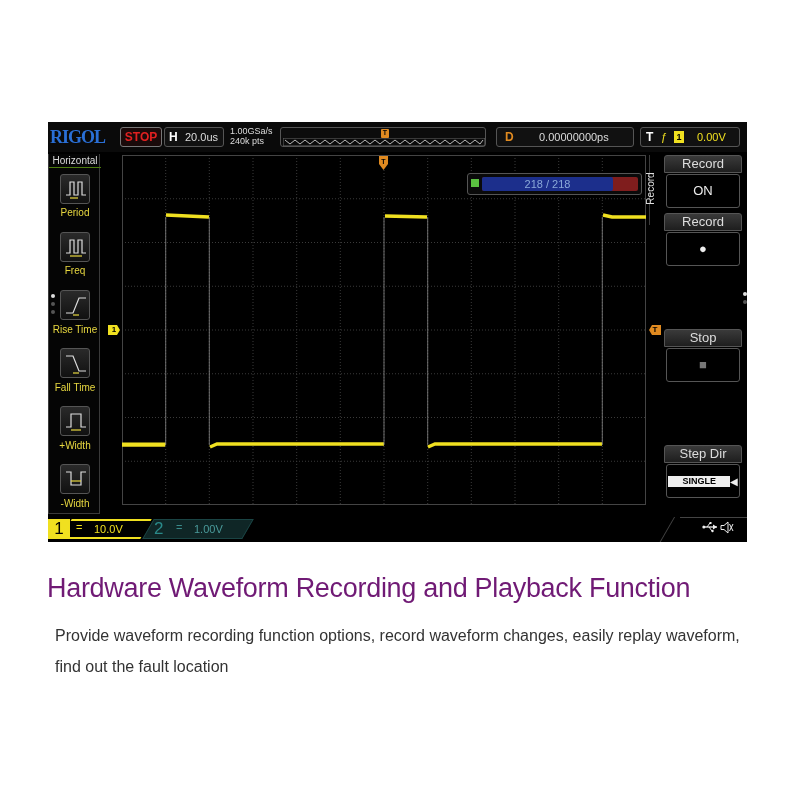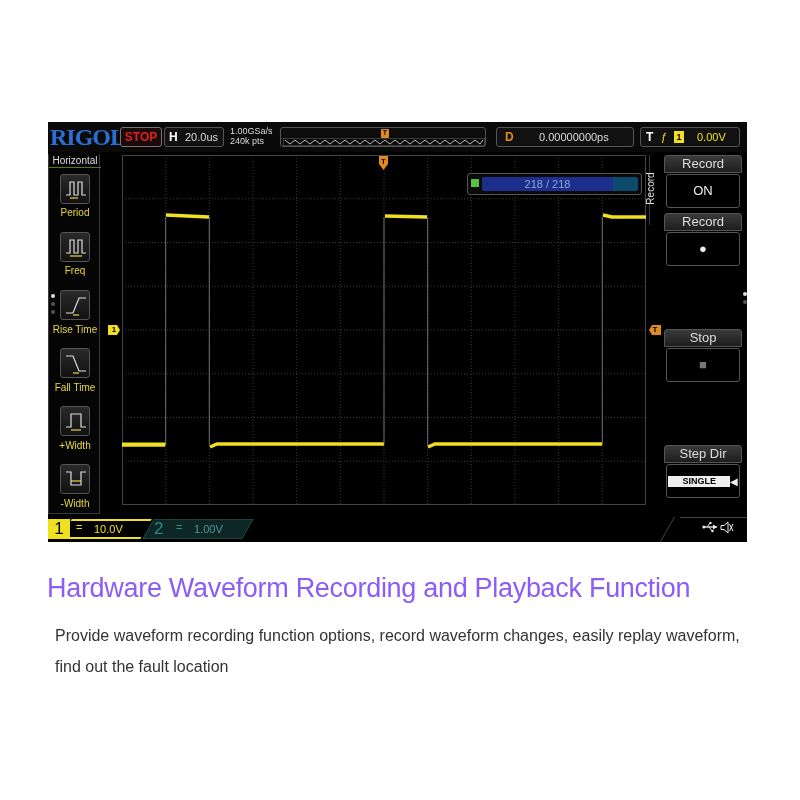--- a/index.html
+++ b/index.html
@@ -3,21 +3,21 @@
 <meta charset="utf-8">
 <style>
   * { box-sizing: border-box; margin: 0; padding: 0; }
   html, body { width: 800px; height: 800px; background: #ffffff; overflow: hidden; }
   body { position: relative; font-family: "Liberation Sans", sans-serif; }
 
   .scope { position: absolute; left: 48px; top: 122px; width: 699px; height: 420px; background: #000; overflow: hidden; }
 
   
   .topbar { position: absolute; left: 0; top: 0; width: 699px; height: 30px; background: #0a0a0a; }
-  .logo { position: absolute; left: 2px; top: 3px; font-family: "Liberation Serif", serif; font-weight: bold; font-size: 24px; color: #2a6fd6; letter-spacing: -1px; line-height: 24px; }
+  .logo { position: absolute; left: 2px; top: 3px; font-family: "Liberation Serif", serif; font-weight: bold; font-size: 18px; color: #2a6fd6; letter-spacing: -1px; line-height: 24px; }
   .box { position: absolute; top: 5px; height: 20px; border: 1px solid #555; border-radius: 3px; background: #111; color: #ddd; font-size: 11px; line-height: 18px; }
   .stop { left: 72px; width: 42px; border-color: #777; color: #e02020; font-weight: bold; text-align: center; font-size: 12px; background: #1a0a0a; }
   .hbox { left: 116px; width: 60px; }
   .hbox .lbl { position: absolute; left: 4px; font-weight: bold; color: #fff; font-size: 12px; }
   .hbox .val { position: absolute; left: 20px; color: #ddd; }
   .srate { position: absolute; left: 182px; top: 4px; color: #ddd; font-size: 9px; line-height: 10px; }
   .mem { left: 232px; width: 206px; height: 20px; top: 5px; background: #0c0c0c; }
   .mem svg { position: absolute; left: 2px; top: 10px; }
   .mem .tmark { position: absolute; left: 100px; top: 1px; width: 8px; height: 9px; background: #e08a20; border-radius: 1px; font-size: 7px; line-height: 8px; color: #000; text-align: center; font-weight: bold; }
   .dbox { left: 448px; width: 138px; }
@@ -41,21 +41,21 @@
 
   
   .grid { position: absolute; left: 74px; top: 33px; width: 524px; height: 350px; }
   .grid svg { position: absolute; left: 0; top: 0; }
   .marker1 { position: absolute; left: 60px; top: 203px; width: 12px; height: 10px; background: #f0e020; color: #000; font-size: 8px; font-weight: bold; line-height: 10px; text-align: center; clip-path: polygon(0 0, 75% 0, 100% 50%, 75% 100%, 0 100%); }
   .markerT { position: absolute; left: 601px; top: 203px; width: 12px; height: 10px; background: #e08a20; color: #000; font-size: 8px; font-weight: bold; line-height: 10px; text-align: center; clip-path: polygon(25% 0, 100% 0, 100% 100%, 25% 100%, 0 50%); }
   .markerTop { position: absolute; left: 331px; top: 34px; width: 9px; height: 14px; }
 
   .progress { position: absolute; left: 419px; top: 51px; width: 175px; height: 22px; border: 1px solid #555; border-radius: 3px; background: #0a0a0a; }
   .progress .sq { position: absolute; left: 3px; top: 5px; width: 8px; height: 8px; background: #5ac040; }
-  .progress .bar { position: absolute; left: 14px; top: 3px; width: 156px; height: 14px; background: #0c4a6e; border-radius: 2px; }
+  .progress .bar { position: absolute; left: 14px; top: 3px; width: 156px; height: 14px; background: #7f1d1d; border-radius: 2px; }
   .progress .fill { position: absolute; left: 0; top: 0; height: 14px; width: 131px; background: #1c2f8c; border-radius: 2px; }
   .progress .txt { position: absolute; left: 0; top: 0; width: 131px; text-align: center; color: #8aa8d8; font-size: 11px; line-height: 14px; }
 
   
   .recside { position: absolute; left: 601px; top: 33px; width: 14px; height: 70px; border-left: 1px solid #3a3a3a; }
   .recside span { position: absolute; left: -16px; top: 28px; transform: rotate(-90deg); color: #ddd; font-size: 10px; white-space: nowrap; }
   .rm { position: absolute; left: 616px; width: 78px; height: 56px; }
   .rm .hdr { position: absolute; left: 0; top: 0; width: 78px; height: 18px; background: linear-gradient(#3a3a3a, #1e1e1e); border: 1px solid #555; border-radius: 3px 3px 0 0; color: #ddd; font-size: 13px; text-align: center; line-height: 16px; }
   .rm .body { position: absolute; left: 2px; top: 19px; width: 74px; height: 34px; background: #000; border: 1px solid #555; border-radius: 3px; color: #eee; text-align: center; font-size: 13px; line-height: 32px; }
   .rm .body.cur { border-color: #3a9ad0; }
@@ -76,21 +76,21 @@
   .ch2 .num { position: absolute; left: 6px; top: 0; color: #2a8a8a; font-size: 17px; line-height: 20px; }
   .ch2 .cpl { position: absolute; left: 28px; top: 2px; color: #3a8a8a; font-size: 11px; }
   .ch2 .val { position: absolute; left: 46px; top: 4px; color: #4a9a9a; font-size: 11px; }
   .status { position: absolute; left: 610px; top: 0; width: 89px; height: 25px; }
   .status .line { position: absolute; left: 8px; top: 0; width: 1px; height: 28px; background: #444; transform: skewX(-30deg); }
   .status .topline { position: absolute; left: 22px; top: 0; width: 70px; height: 1px; background: #444; }
   .status .usb { position: absolute; left: 44px; top: 4px; color: #eee; font-size: 13px; }
   .status .spk { position: absolute; left: 62px; top: 4px; color: #eee; font-size: 13px; }
 
   
-  .title { position: absolute; left: 47px; top: 573px; font-size: 27px; color: #8b5cf6; white-space: nowrap; letter-spacing: -0.3px; }
+  .title { position: absolute; left: 47px; top: 573px; font-size: 27px; color: #701a75; white-space: nowrap; letter-spacing: -0.3px; }
   .desc { position: absolute; left: 55px; top: 620px; width: 710px; font-size: 16px; color: #333; line-height: 31px; }
 </style>
 </head>
 <body>
 
 <div class="scope">
 
   <div class="topbar">
     <div class="logo">RIGOL</div>
     <div class="box stop">STOP</div>

